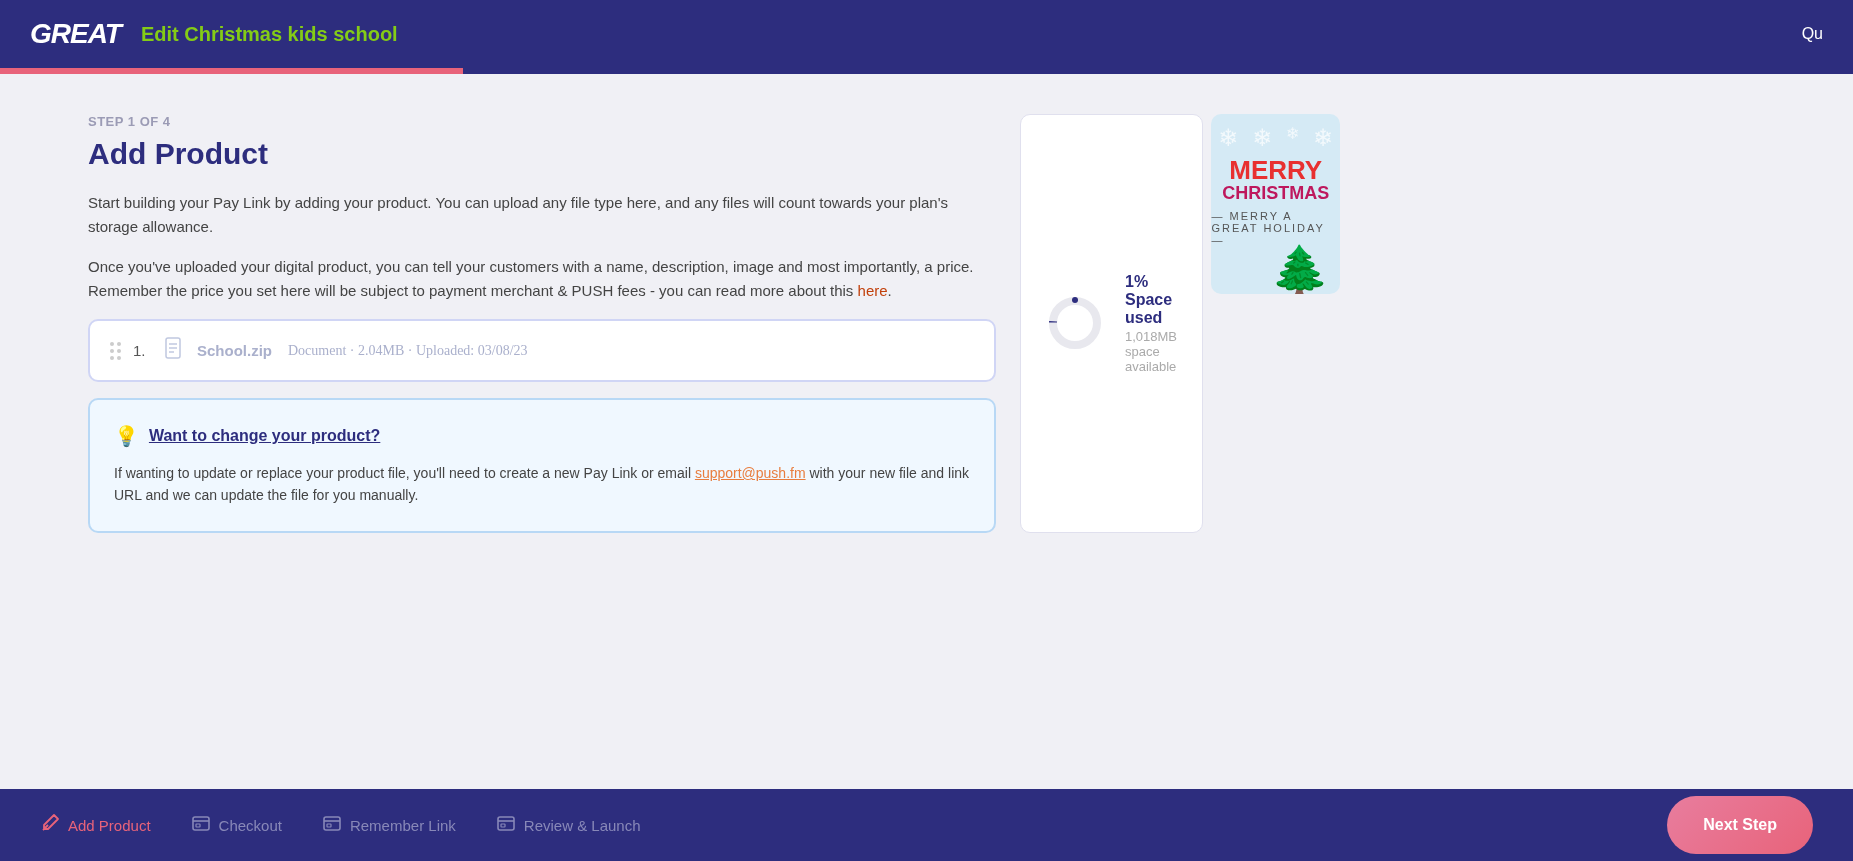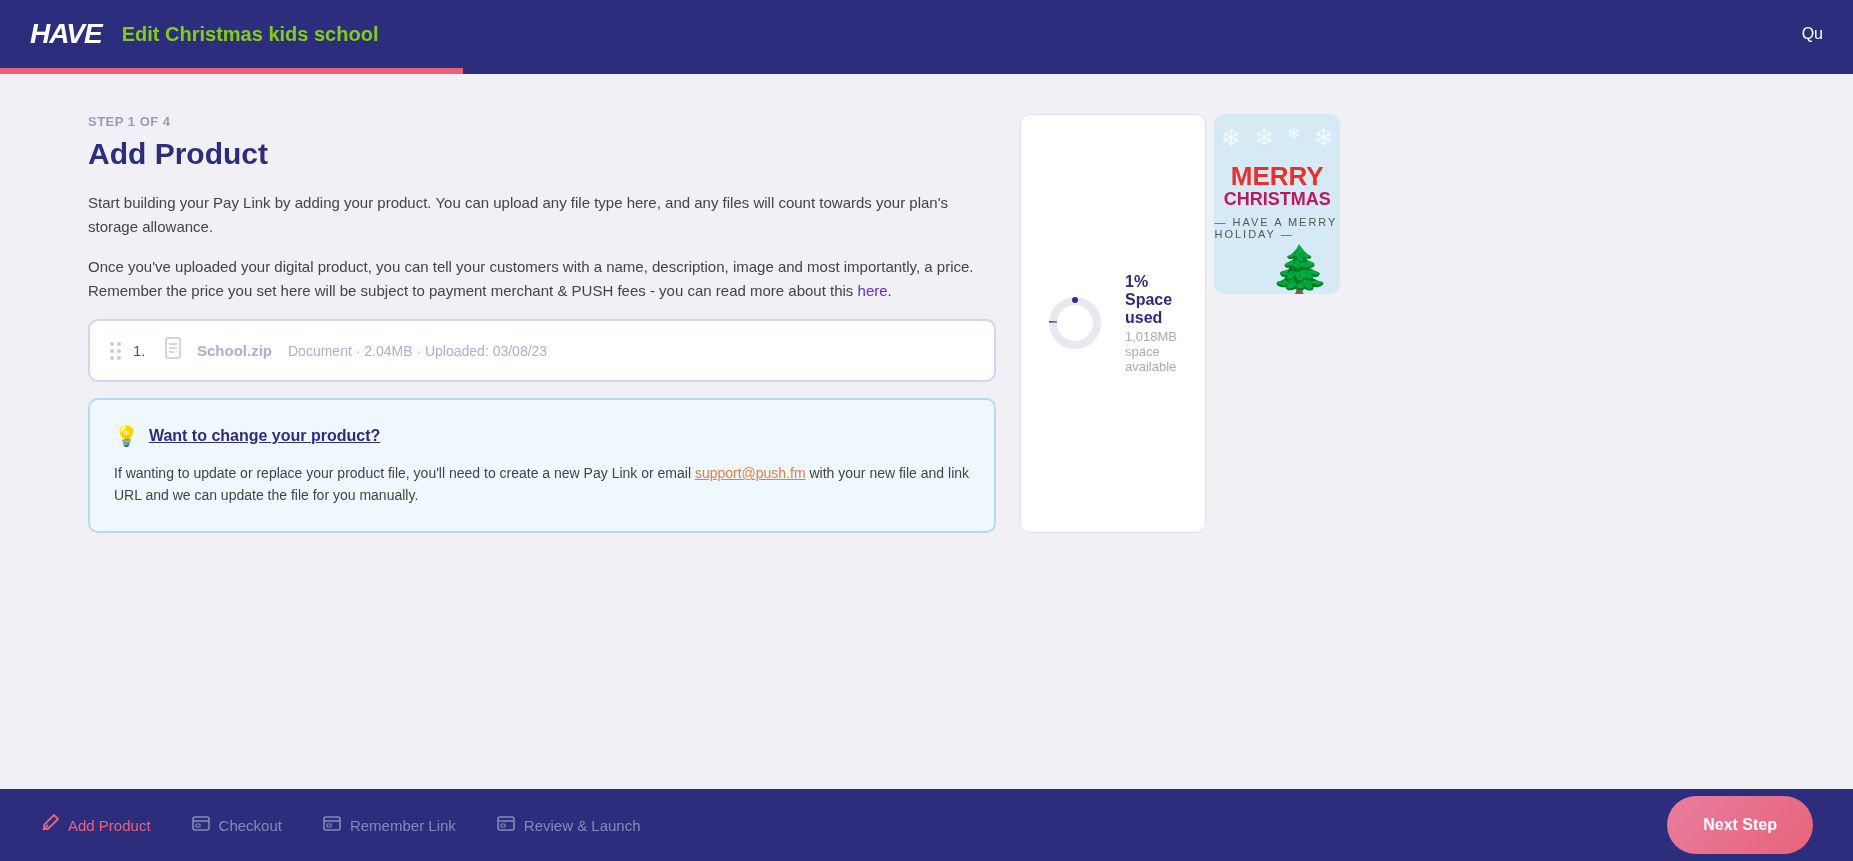--- a/index.html
+++ b/index.html
@@ -83,21 +83,21 @@
     }
 
     .description-text {
       font-size: 15px;
       color: #444;
       line-height: 1.6;
       margin-bottom: 16px;
     }
 
     .description-text a, .link-blue {
-      color: #6d28d9;
+      color: #c2410c;
       text-decoration: none;
     }
     .link-orange {
       color: #e87d3e;
     }
     .link-pink {
       color: #e8637a;
     }
 
     
@@ -147,20 +147,21 @@
     .file-name {
       color: #aab0cc;
       font-size: 15px;
       font-weight: 600;
     }
 
     .file-meta {
       color: #aab0cc;
       font-size: 14px;
       margin-left: 4px;
+      font-family: Liberation Serif, serif;
     }
 
     
     .info-box {
       border: 2px solid #b8d8f5;
       border-radius: 10px;
       background: #f0f8ff;
       padding: 24px;
     }
 
@@ -319,21 +320,21 @@
       padding: 20px 36px;
       font-size: 16px;
       font-weight: 600;
       cursor: pointer;
     }
   </style>
 </head>
 <body>
 
 <header class="header">
-  <span class="header-logo">HAVE</span>
+  <span class="header-logo">GREAT</span>
   <span class="header-title">Edit Christmas kids school</span>
   <span class="header-quit">Qu</span>
 </header>
 
 <div class="progress-bar-container">
   <div class="progress-bar-fill"></div>
 </div>
 
 <div class="main-content">
   <div class="left-panel">
@@ -405,21 +406,21 @@
 
     <div class="preview-card">
       <div class="preview-snowflakes">
         <span>❄</span>
           <span>❄</span>
           <span style="font-size:16px">❄</span>
           <span>❄</span>
       </div>
       <div class="christmas-text-merry">MERRY</div>
       <div class="christmas-text-christmas">CHRISTMAS</div>
-      <div class="christmas-divider">— HAVE A MERRY HOLIDAY —</div>
+      <div class="christmas-divider">— MERRY A GREAT HOLIDAY —</div>
       <div class="christmas-tree">🌲</div>
     </div>
   </div>
 </div>
 
 <footer class="footer-nav">
   <div class="nav-item active">
     <span class="nav-item-icon">
       <svg width="20" height="20" viewBox="0 0 20 20" fill="none">
         <path d="M3 17L8 12M14 2L18 6L8 16H4V12L14 2Z" stroke="#e8637a" stroke-width="1.8" stroke-linejoin="round"></path>

